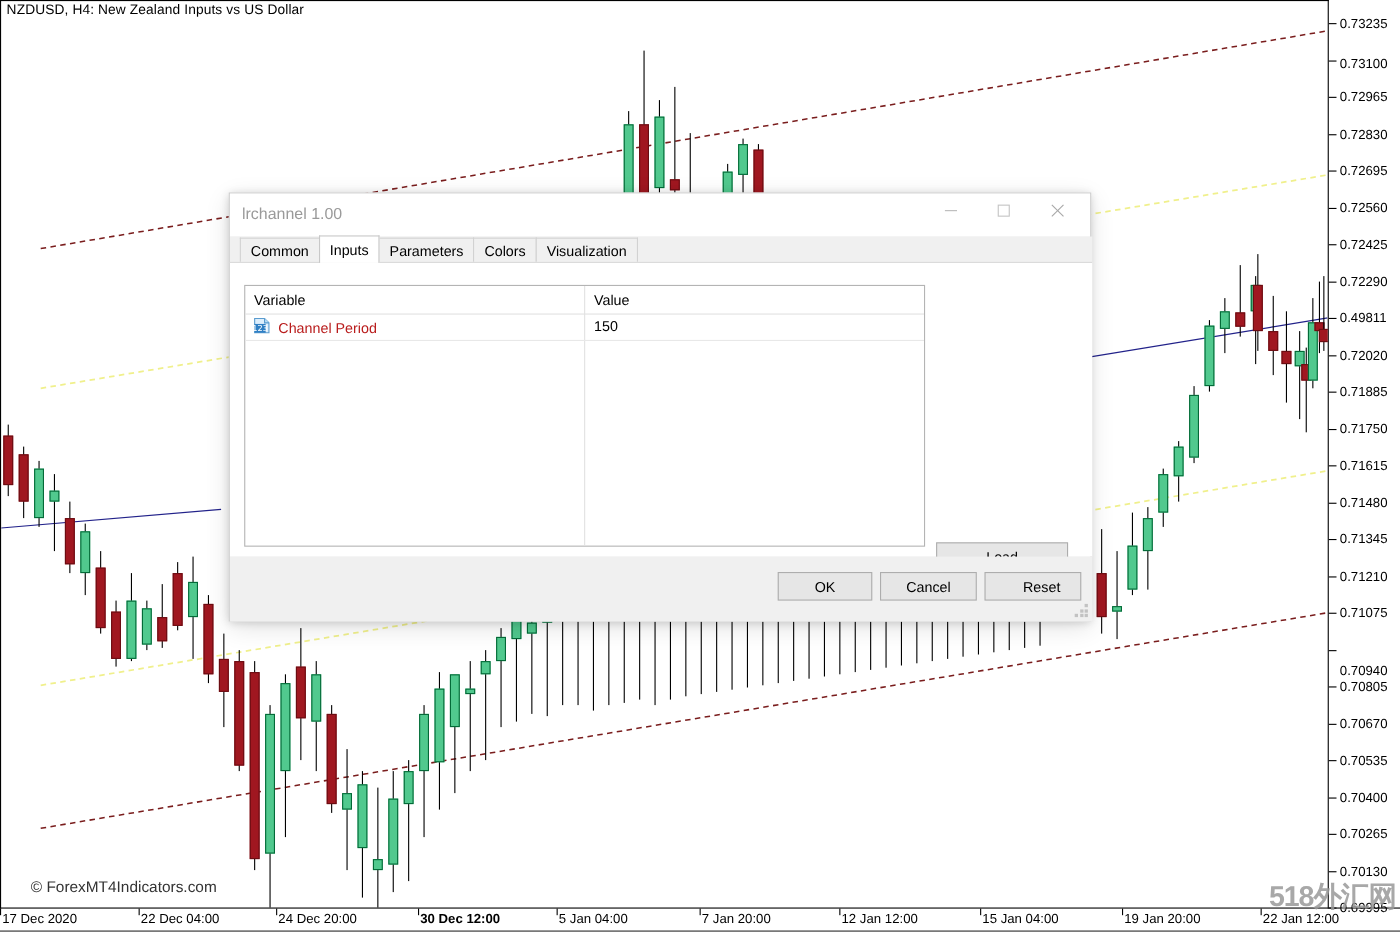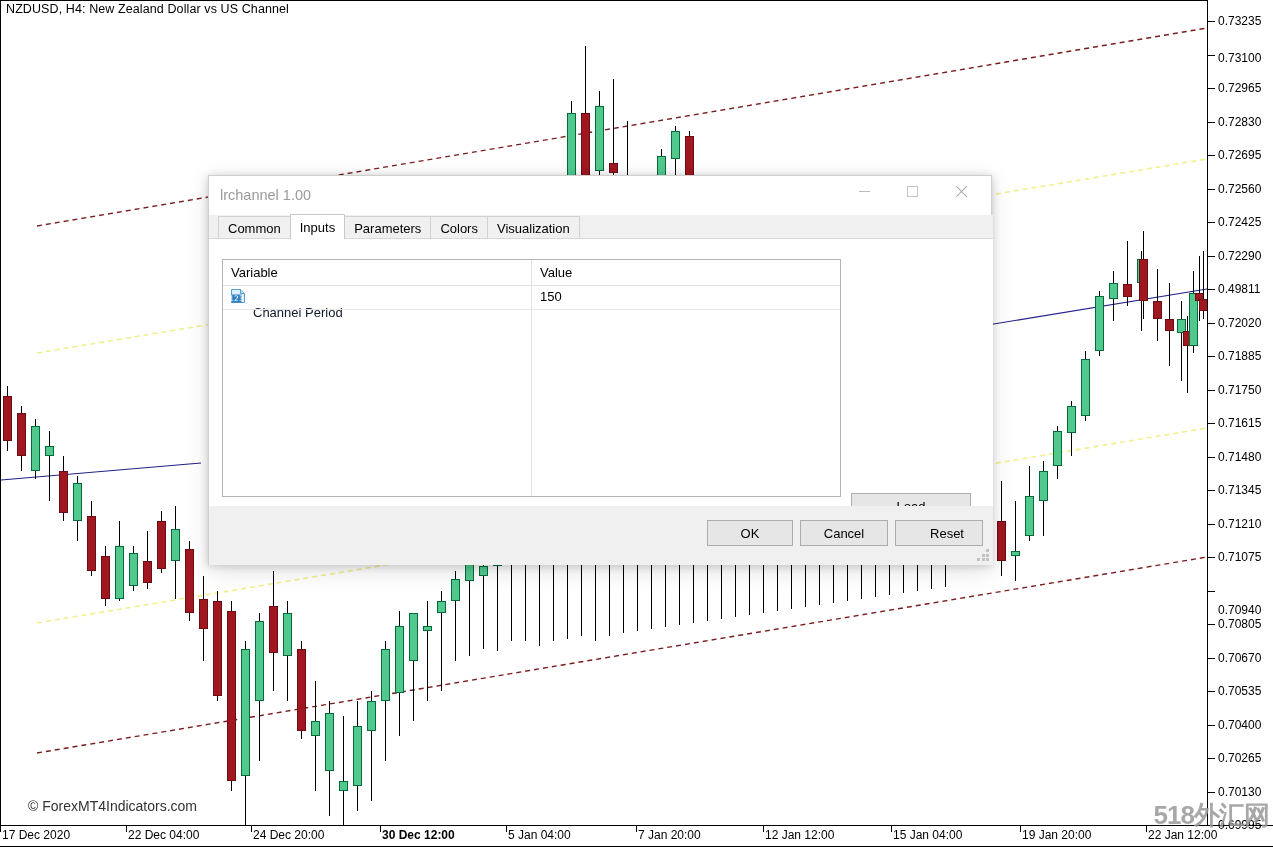--- a/index.html
+++ b/index.html
@@ -229,22 +229,22 @@
   }
   .grid-row {
     position: relative;
     height: 24px;
   }
   .grid-row .icon123 {
     position: absolute; left: 7px; top: 2px;
     width: 16px; height: 16px;
   }
   .grid-row .cell-var {
-    position: absolute; left: 30px; top: 19px;
-    font-size: 13px; color: #0f172a;
+    position: absolute; left: 30px; top: 5px;
+    font-size: 13px; color: #b91c1c;
   }
   .grid-row .cell-val {
     position: absolute; left: 317px; top: 3px;
     font-size: 13px; color: #000;
   }
   .row-underline {
     position: absolute; left: 0; top: 49px;
     width: 617px; height: 1px; background: #e8e8e8;
   }
 
@@ -287,21 +287,21 @@
 <div id="root">
 
   <div class="chart-area">
 
     <div class="chart-border-top"></div>
     <div class="chart-border-left"></div>
     <div class="price-axis-line"></div>
     <div class="time-axis-line"></div>
     <div class="time-axis-line2"></div>
 
-    <div class="chart-title">NZDUSD, H4:  New Zealand Dollar vs US Channel</div>
+    <div class="chart-title">NZDUSD, H4:  New Zealand Inputs vs US Dollar</div>
 
     <div class="plot">
 
       <svg class="lines-svg" width="1206" height="824">
 
         <line x1="36" y1="752" x2="1206" y2="556" stroke="#7a1d1d" stroke-width="1.4" stroke-dasharray="5,4"></line>
         <line x1="36" y1="225" x2="1206" y2="27" stroke="#7a1d1d" stroke-width="1.4" stroke-dasharray="5,4"></line>
 
         <line x1="36" y1="352" x2="1206" y2="158" stroke="#f0f08c" stroke-width="1.6" stroke-dasharray="5,4"></line>
 

